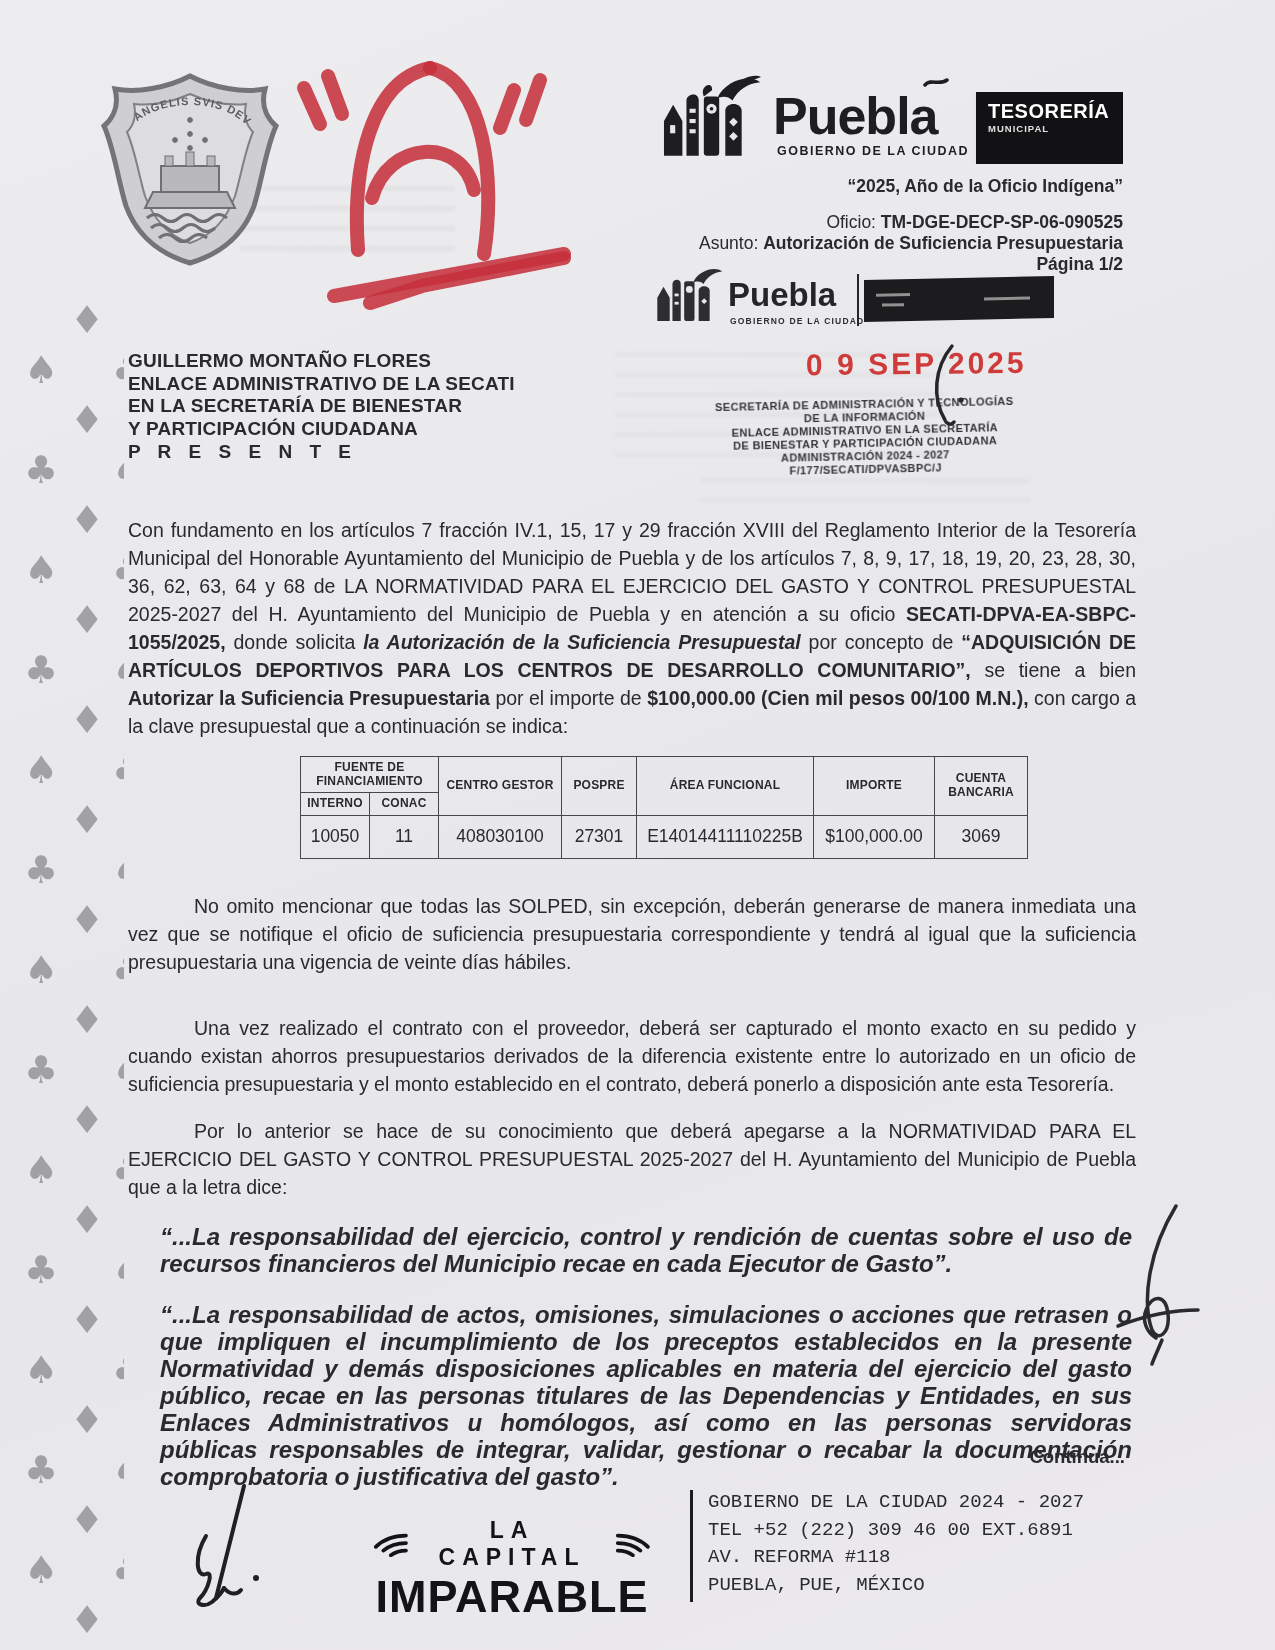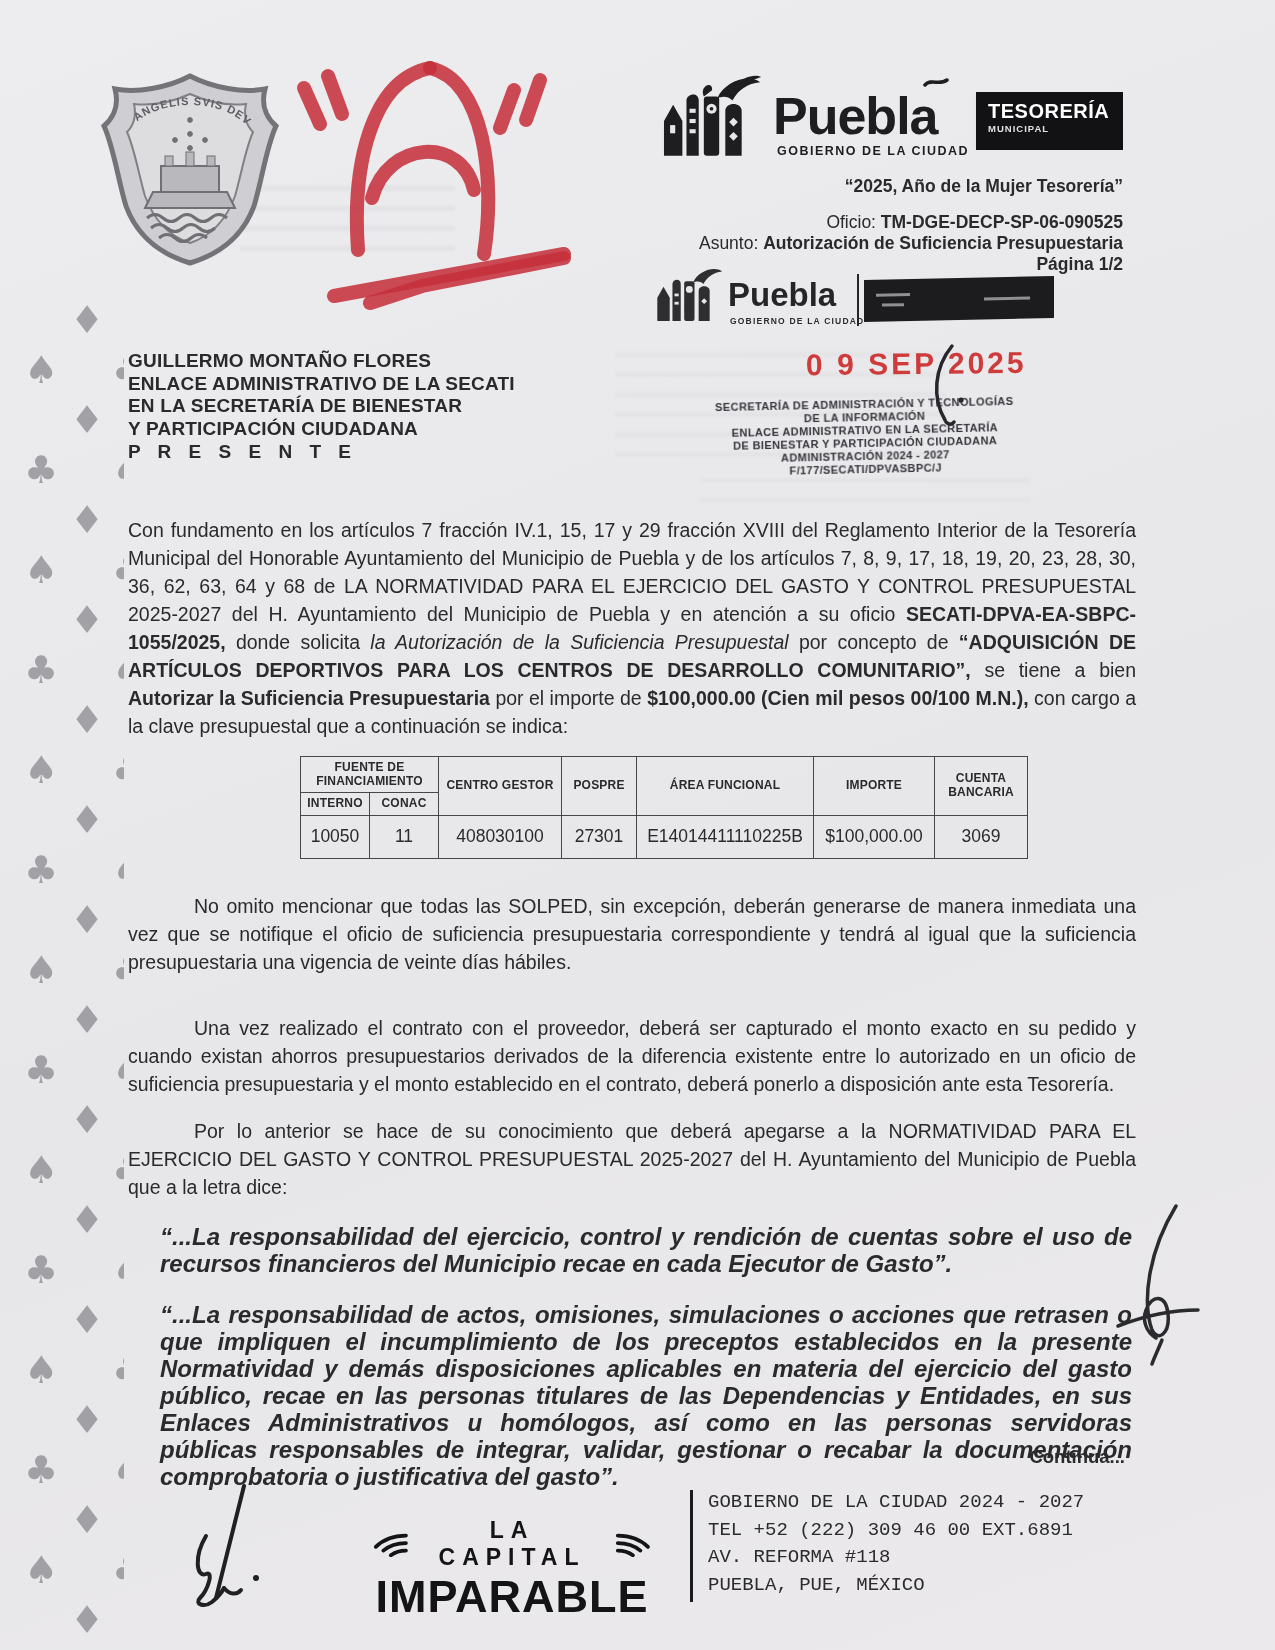--- a/index.html
+++ b/index.html
@@ -4,21 +4,21 @@
 <style>
   html,body{margin:0;padding:0;background:#9a9a9e;}
   #page{
     position:relative; width:1275px; height:1650px; margin:0 auto;
     background:linear-gradient(160deg,#ededef 0%,#e7e6e9 55%,#ebe9eb 100%);
     font-family:"Liberation Sans","DejaVu Sans",sans-serif;
     color:#2a2a2c; overflow:hidden;
   }
   .abs{position:absolute;}
   .b{font-weight:bold;}
-  .i{font-style:italic;}
+  .i{font-style:italic;font-weight:bold;}
 
   
   .ghost{position:absolute; z-index:0; opacity:.55; filter:blur(1.6px);
     background:repeating-linear-gradient(180deg, rgba(128,128,136,.15) 0 5px, transparent 5px 20px);}
 
   
   #pattern-strip{left:24px; top:295px; width:100px; height:1350px; overflow:hidden; z-index:1;
     color:#95959a; font-family:"DejaVu Sans",sans-serif; opacity:.85; filter:blur(.3px);}
   .pattern-row{font-size:38px; line-height:50px; white-space:pre; letter-spacing:8px;}
 
@@ -28,21 +28,21 @@
   
   #grade-mark{left:272px; top:28px; z-index:3;}
   #grade-mark path{stroke:#c5303c; stroke-width:14; fill:none; stroke-linecap:round; opacity:.87;}
 
   
   #brand-block{left:655px; top:72px; width:470px; height:100px; z-index:2;}
   #brand-icon{position:absolute; left:0; top:2px;}
   #brand-word{position:absolute; left:118px; top:14px; font-size:52px; font-weight:bold; letter-spacing:-1px; color:#1e1e21;}
   #brand-tilde{position:absolute; left:268px; top:6px;}
   #brand-sub{position:absolute; left:122px; top:72px; font-size:12.5px; font-weight:bold; letter-spacing:1.5px; color:#1e1e21;}
-  #dept-box{position:absolute; left:318px; top:20px; width:150px; height:58px; background:#121214;
+  #dept-box{position:absolute; left:318px; top:20px; width:150px; height:72px; background:#121214;
     border-left:3px solid #e7e6e9; padding:8px 0 8px 12px; box-sizing:border-box;}
   #dept-name{color:#fff; font-size:20px; font-weight:bold; letter-spacing:.5px;}
   #dept-sub{color:#e2e2e2; font-size:9.5px; letter-spacing:1px; font-weight:bold;}
 
   #slogan{right:152px; top:176px; font-size:17.5px; font-weight:bold; z-index:2;}
   #oficio-line{right:152px; top:212px; font-size:17.5px; z-index:2;margin-left:25px;}
   #asunto-line{right:152px; top:233px; font-size:17.5px; z-index:2;}
   #page-indicator{right:152px; top:254px; font-size:17.5px; font-weight:bold; z-index:2;}
 
   
@@ -205,21 +205,21 @@
     <svg id="brand-tilde" width="26" height="10" viewBox="0 0 26 10">
       <path d="M2,7 C8,0 16,8 24,2" stroke="#1e1e21" stroke-width="3.5" fill="none" stroke-linecap="round"></path>
     </svg>
     <span id="brand-sub">GOBIERNO DE LA CIUDAD</span>
     <div id="dept-box">
       <div id="dept-name">TESORERÍA</div>
       <div id="dept-sub">MUNICIPAL</div>
     </div>
   </div>
 
-  <div id="slogan" class="abs">“2025, Año de la Mujer Tesorería”</div>
+  <div id="slogan" class="abs">“2025, Año de la Oficio Indígena”</div>
   <div id="oficio-line" class="abs"><span>Oficio: </span><span class="b">TM-DGE-DECP-SP-06-090525</span></div>
   <div id="asunto-line" class="abs"><span>Asunto: </span><span class="b">Autorización de Suficiencia Presupuestaria</span></div>
   <div id="page-indicator" class="abs">Página 1/2</div>
 
   <div id="stamp2" class="abs">
     <svg id="stamp2-icon" width="74" height="62" viewBox="0 0 100 90">
       <g fill="#232326">
         <path d="M4,80 L4,46 L13,30 L22,46 L22,80 Z"></path>
         <path d="M26,80 L26,26 C26,19 38,17 38,26 L38,80 Z"></path>
         <rect x="43" y="22" width="15" height="58" rx="3"></rect>

